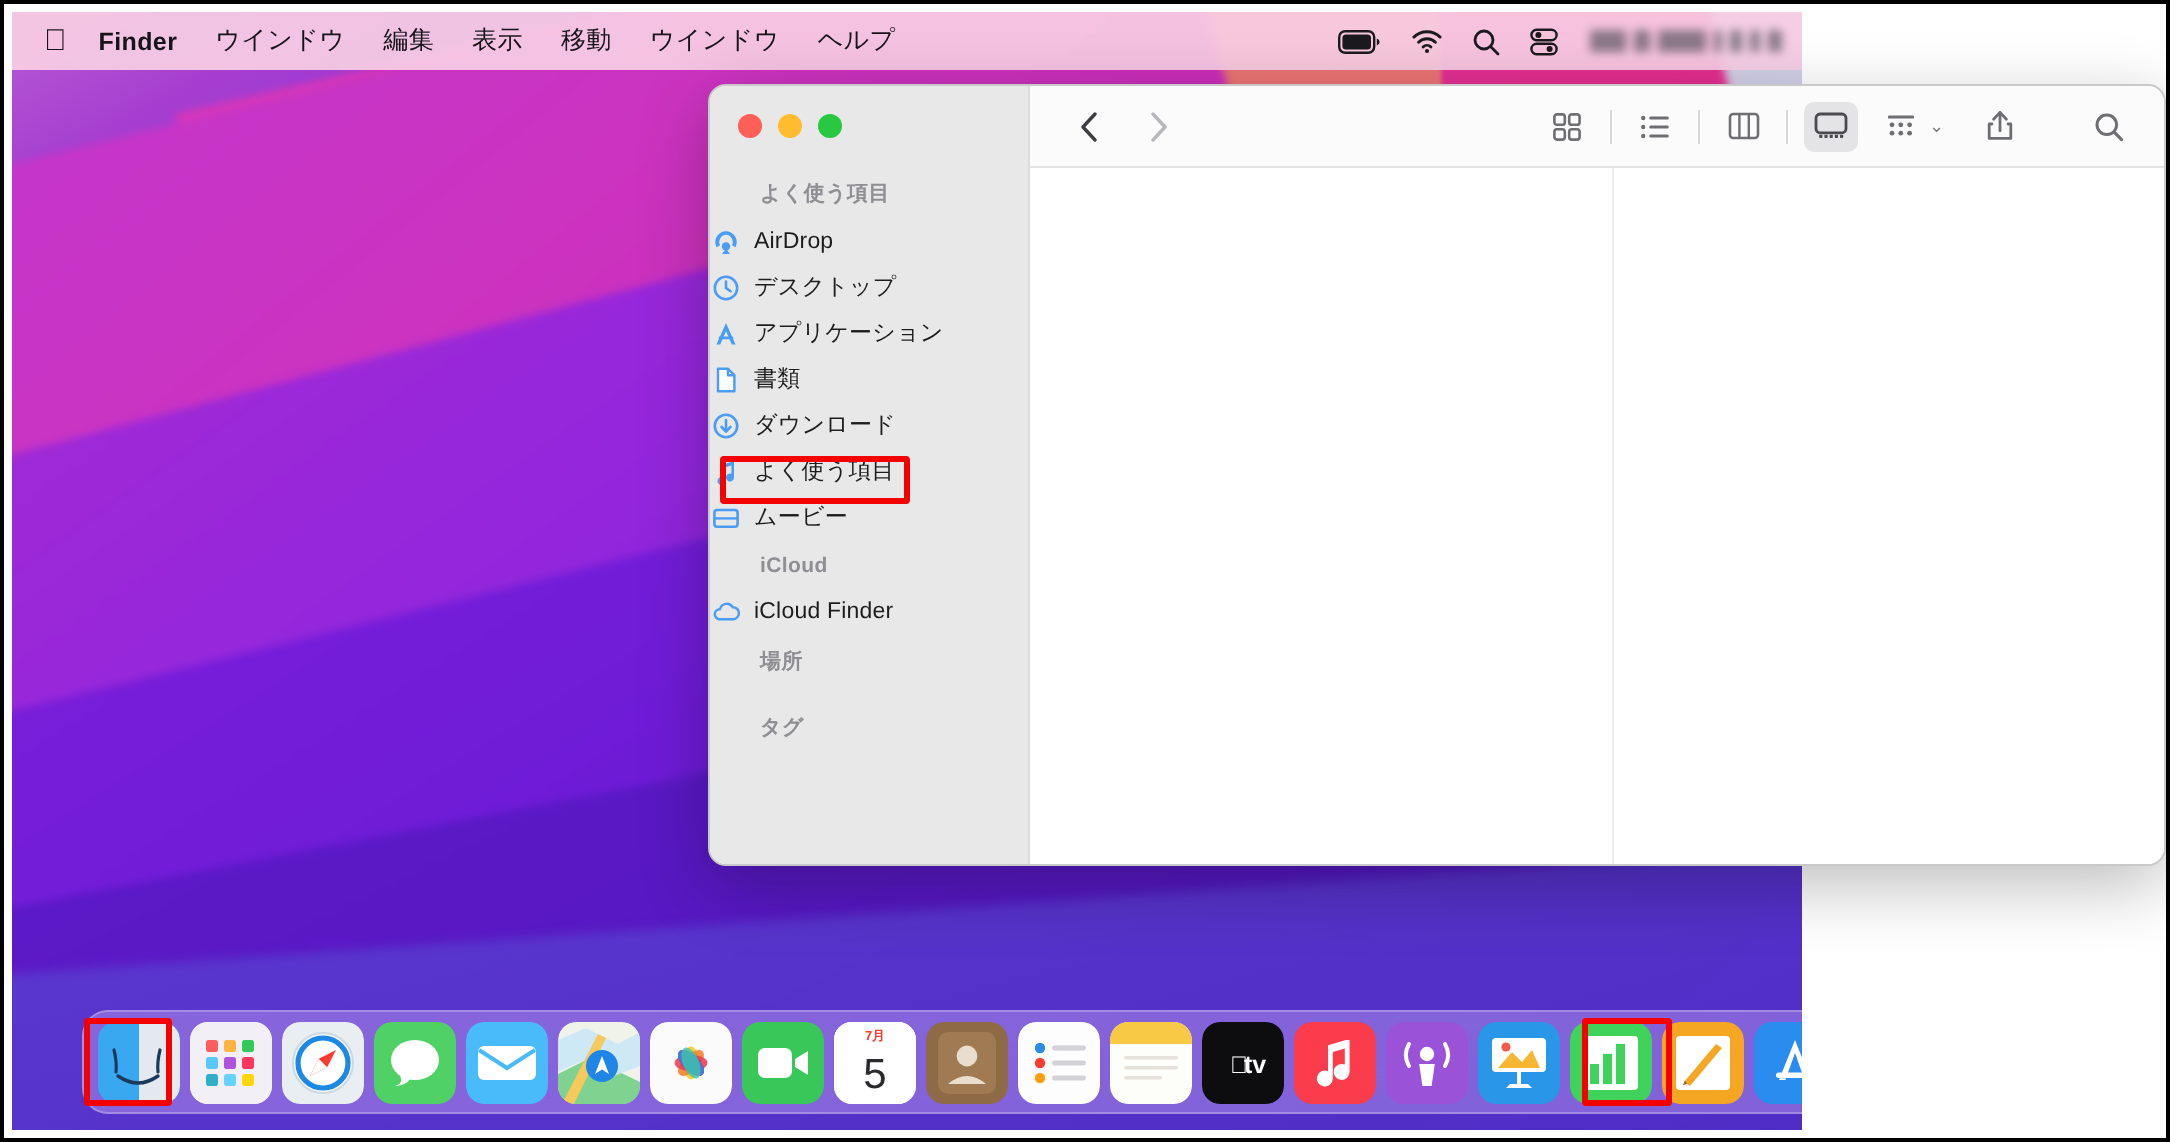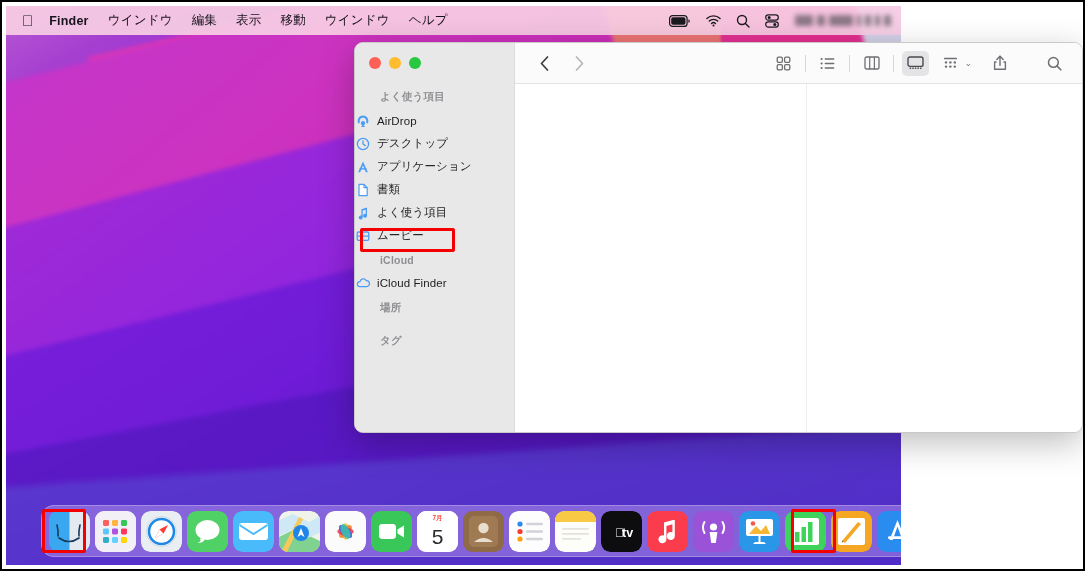--- a/index.html
+++ b/index.html
@@ -526,20 +526,30 @@
       <div class="sb-item">
         <span class="ic">
           <svg width="14" height="14" viewBox="0 0 14 14">
             <path d="M3 1.4 h5 l3.2 3.2 v8 H3z" fill="#ffffff" stroke="#4a9cf5" stroke-width="1.2" stroke-linejoin="round"></path>
             <path d="M8 1.4 v3.2 h3.2" fill="none" stroke="#4a9cf5" stroke-width="1.2" stroke-linejoin="round"></path>
           </svg>
         </span>
         <span class="sb-label">書類</span>
       </div>
 
+      <div class="sb-item">
+        <span class="ic">
+          <svg width="14" height="14" viewBox="0 0 14 14">
+            <circle cx="7" cy="7" r="5.6" fill="none" stroke="#4a9cf5" stroke-width="1.3"></circle>
+            <line x1="7" y1="4" x2="7" y2="9.6" stroke="#4a9cf5" stroke-width="1.3" stroke-linecap="round"></line>
+            <path d="M4.8 7.5 L7 9.8 L9.2 7.5" fill="none" stroke="#4a9cf5" stroke-width="1.3" stroke-linecap="round" stroke-linejoin="round"></path>
+          </svg>
+        </span>
+        <span class="sb-label">ダウンロード</span>
+      </div>
 
 
       <div class="sb-item">
         <span class="ic">
           <svg width="14" height="14" viewBox="0 0 14 14">
             <path d="M11 1.6 L5.4 3.2 v6.4 a2 2 0 1 0 1.3 1.9 V4.6 l3-0.9 v4.2 a2 2 0 1 0 1.3 1.9z" fill="#4a9cf5"></path>
           </svg>
         </span>
         <span class="sb-label">よく使う項目</span>
       </div>

